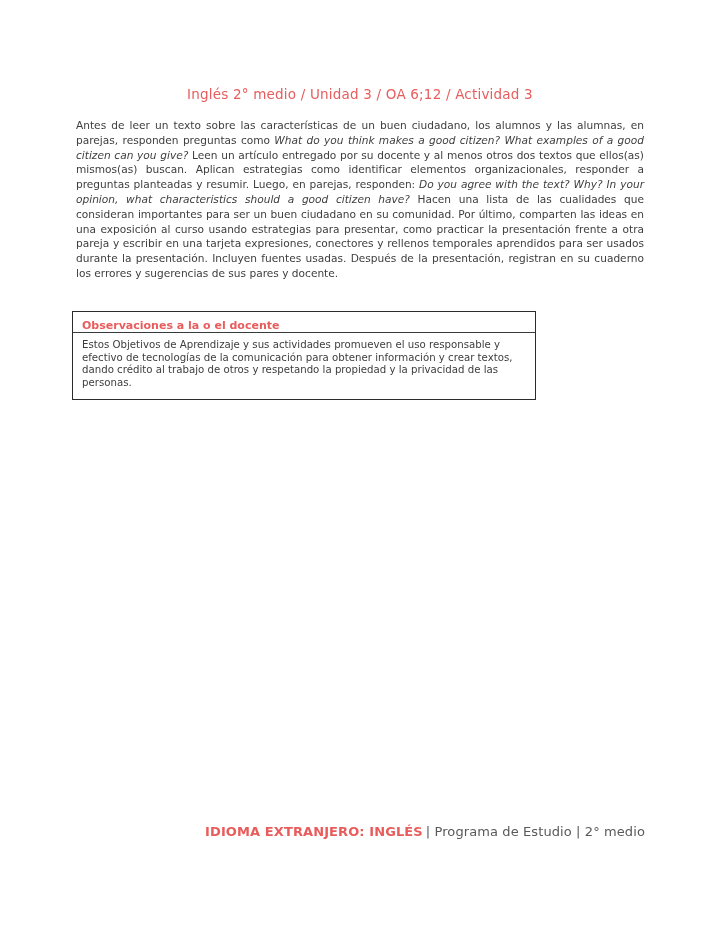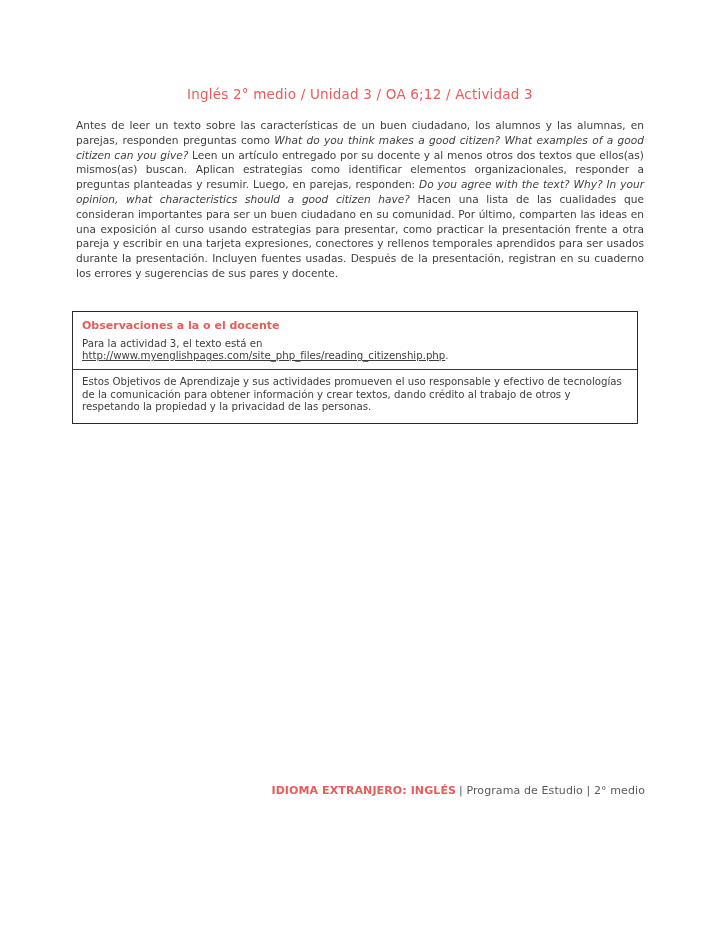--- a/index.html
+++ b/index.html
@@ -31,21 +31,21 @@
     width:568px;
     margin-left:76px;
     color:var(--body-text);
     font-size:10.6px;
     line-height:14.8px;
     text-align:justify;
   }
   .obs-box{
     margin-left:72px;
     margin-top:30px;
-    width:566px;
+    width:464px;
     border:1.5px solid #2b2b2b;
     background:#ffffff;
   }
   .obs-heading{
     color:var(--accent);
     font-weight:bold;
     font-size:11px;
     padding:7px 9px 0 9px;
   }
   .obs-para1{
@@ -66,23 +66,23 @@
   }
   .obs-para2{
     color:var(--body-text);
     font-size:10.2px;
     line-height:12.8px;
     padding:6px 9px 9px 9px;
     text-align:left;
   }
   .page-footer{
     position:absolute;
-    top:784px;
+    top:824px;
     right:75px;
-    font-size:11px;
+    font-size:13px;
     letter-spacing:0.1px;
     white-space:nowrap;
   }
   .footer-subject{
     color:var(--accent);
     font-weight:bold;
   }
   .footer-detail{
     color:var(--footer-gray);
     margin-left:3px;
@@ -93,24 +93,20 @@
 
 <div class="page">
 
   <h1 class="doc-title">Inglés 2° medio / Unidad 3 / OA 6;12 / Actividad 3</h1>
 
   <p class="intro"><span>Antes de leer un texto sobre las características de un buen ciudadano, los alumnos y las alumnas, en parejas, responden preguntas como </span><span style="font-style: italic;">What do you think makes a good citizen? What examples of a good citizen can you give?</span><span> Leen un artículo entregado por su docente y al menos otros dos textos que ellos(as) mismos(as) buscan. Aplican estrategias como identificar elementos organizacionales, responder a preguntas planteadas y resumir. Luego, en parejas, responden: </span><span style="font-style: italic;">Do you agree with the text? Why? In your opinion, what characteristics should a good citizen have?</span><span> Hacen una lista de las cualidades que consideran importantes para ser un buen ciudadano en su comunidad. Por último, comparten las ideas en una exposición al curso usando estrategias para presentar, como practicar la presentación frente a otra pareja y escribir en una tarjeta expresiones, conectores y rellenos temporales aprendidos para ser usados durante la presentación. Incluyen fuentes usadas. Después de la presentación, registran en su cuaderno los errores y sugerencias de sus pares y docente.</span></p>
 
   <div class="obs-box">
     <div class="obs-heading">Observaciones a la o el docente</div>
 
-    <p class="obs-para1">
-      <span>Para la actividad 3, el texto está en</span><br>
-      <a class="obs-link">http://www.myenglishpages.com/site_php_files/reading_citizenship.php</a><span>.</span>
-    </p>
 
     <hr class="obs-divider">
 
     <p class="obs-para2">Estos Objetivos de Aprendizaje y sus actividades promueven el uso responsable y efectivo de tecnologías de la comunicación para obtener información y crear textos, dando crédito al trabajo de otros y respetando la propiedad y la privacidad de las personas.</p>
   </div>
 
   <div class="page-footer">
     <span class="footer-subject">IDIOMA EXTRANJERO: INGLÉS</span><span class="footer-detail">| Programa de Estudio | 2° medio</span>
   </div>
 

